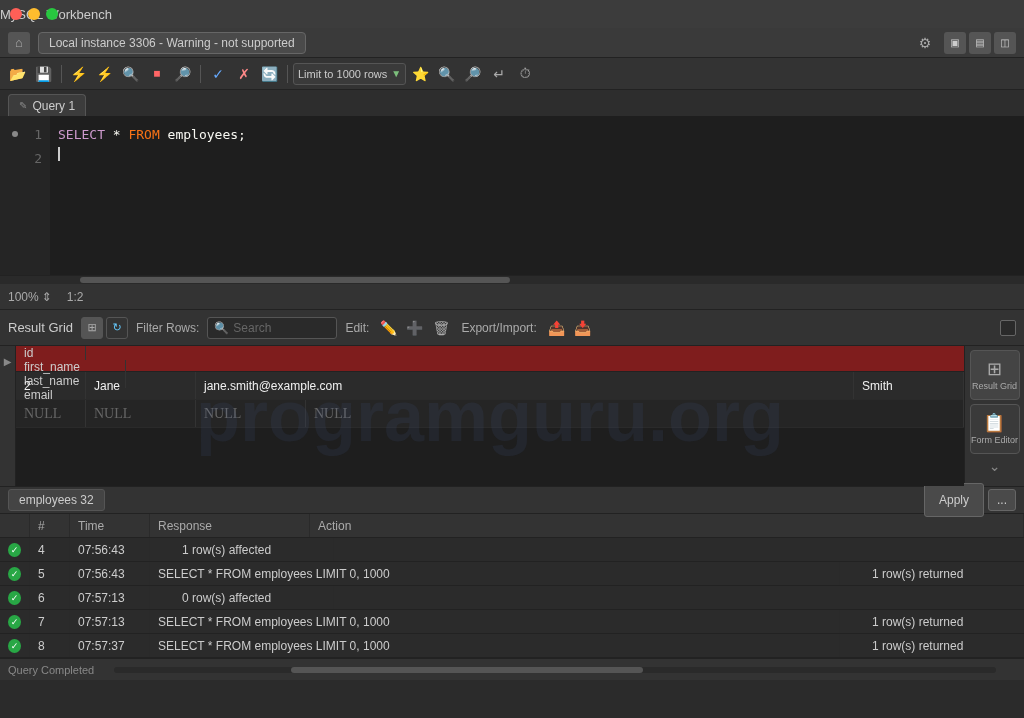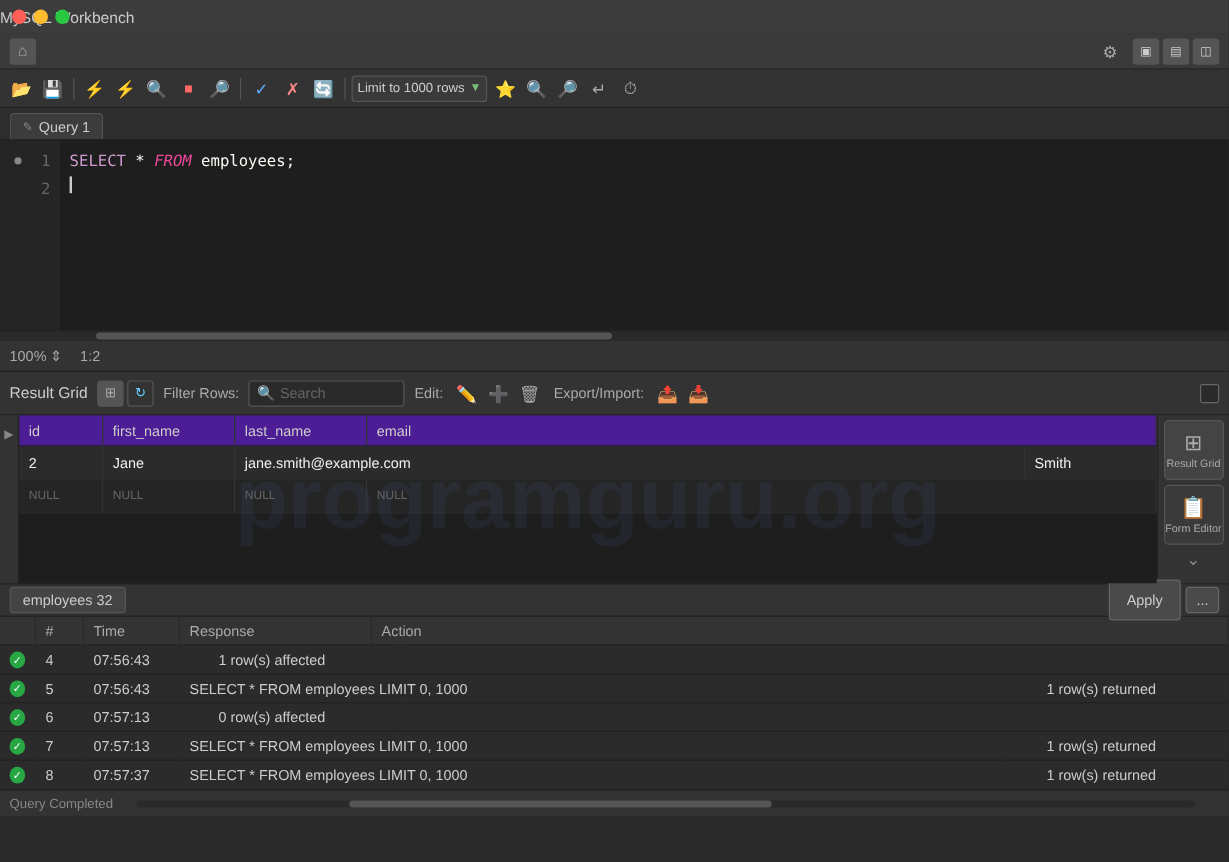--- a/index.html
+++ b/index.html
@@ -189,21 +189,21 @@
       font-family: 'Menlo', 'Monaco', monospace;
       font-size: 13px;
       color: #ccc;
     }
     .code-line {
       height: 20px;
       display: flex;
       align-items: center;
     }
     .kw-select { color: #cc99cc; }
-    .kw-from { color: #ec4899; font-style: italic; }
+    .kw-from { color: #f97316; }
     .kw-star { color: #f8f8f2; }
     .kw-table { color: #f8f8f2; }
     .cursor-line { 
       width: 2px; height: 14px; 
       background: #ccc; 
       display: inline-block;
       animation: blink 1s infinite;
     }
     @keyframes blink { 0%, 100% { opacity: 1; } 50% { opacity: 0; } }
 
@@ -313,23 +313,24 @@
     }
     .expand-arrow { color: #888; font-size: 10px; }
 
     
     .data-grid {
       flex: 1;
       overflow: hidden;
     }
     .grid-header-row {
       height: 26px;
-      background: #4c1d95;
-      display: flex;
-      border-bottom: 1px solid #222;
+      background: #7f1d1d;
+      display: flex;
+      border-bottom: 1px solid #222;
+      flex-direction: column;
     }
     .grid-col {
       border-right: 1px solid #333;
       display: flex;
       align-items: center;
       padding: 0 8px;
       font-size: 12px;
       color: #ccc;
       font-weight: 500;
     }
@@ -343,21 +344,21 @@
       border-bottom: 1px solid #2a2a2a;
     }
     .grid-cell {
       border-right: 1px solid #333;
       display: flex;
       align-items: center;
       padding: 0 8px;
       font-size: 12px;
       color: #f0f0f0;
     }
-    .grid-cell.null-cell { color: #666; font-size: 10px; }
+    .grid-cell.null-cell { color: #666; font-size: 14px; font-family: Liberation Serif, serif; }
     .null-row { background: #252525; height: 28px; display: flex; border-bottom: 1px solid #2a2a2a; }
 
     
     .right-sidebar {
       width: 60px;
       background: #333;
       border-left: 1px solid #222;
       display: flex;
       flex-direction: column;
       align-items: center;
@@ -555,20 +556,21 @@
   <div class="traffic-lights">
     <div class="traffic-light tl-red"></div>
     <div class="traffic-light tl-yellow"></div>
     <div class="traffic-light tl-green"></div>
   </div>
   <span class="title-text">MySQL Workbench</span>
 </div>
 
 <div class="connection-bar">
   <div class="home-icon">⌂</div>
+  <div class="connection-label">Local instance 3306 - Warning - not supported</div>
   <div class="settings-icon" style="margin-left:auto;">⚙</div>
   <div class="view-icons">
     <div class="view-btn">▣</div>
     <div class="view-btn">▤</div>
     <div class="view-btn">◫</div>
   </div>
 </div>
 
 <div class="toolbar">
   <div class="toolbar-group">

